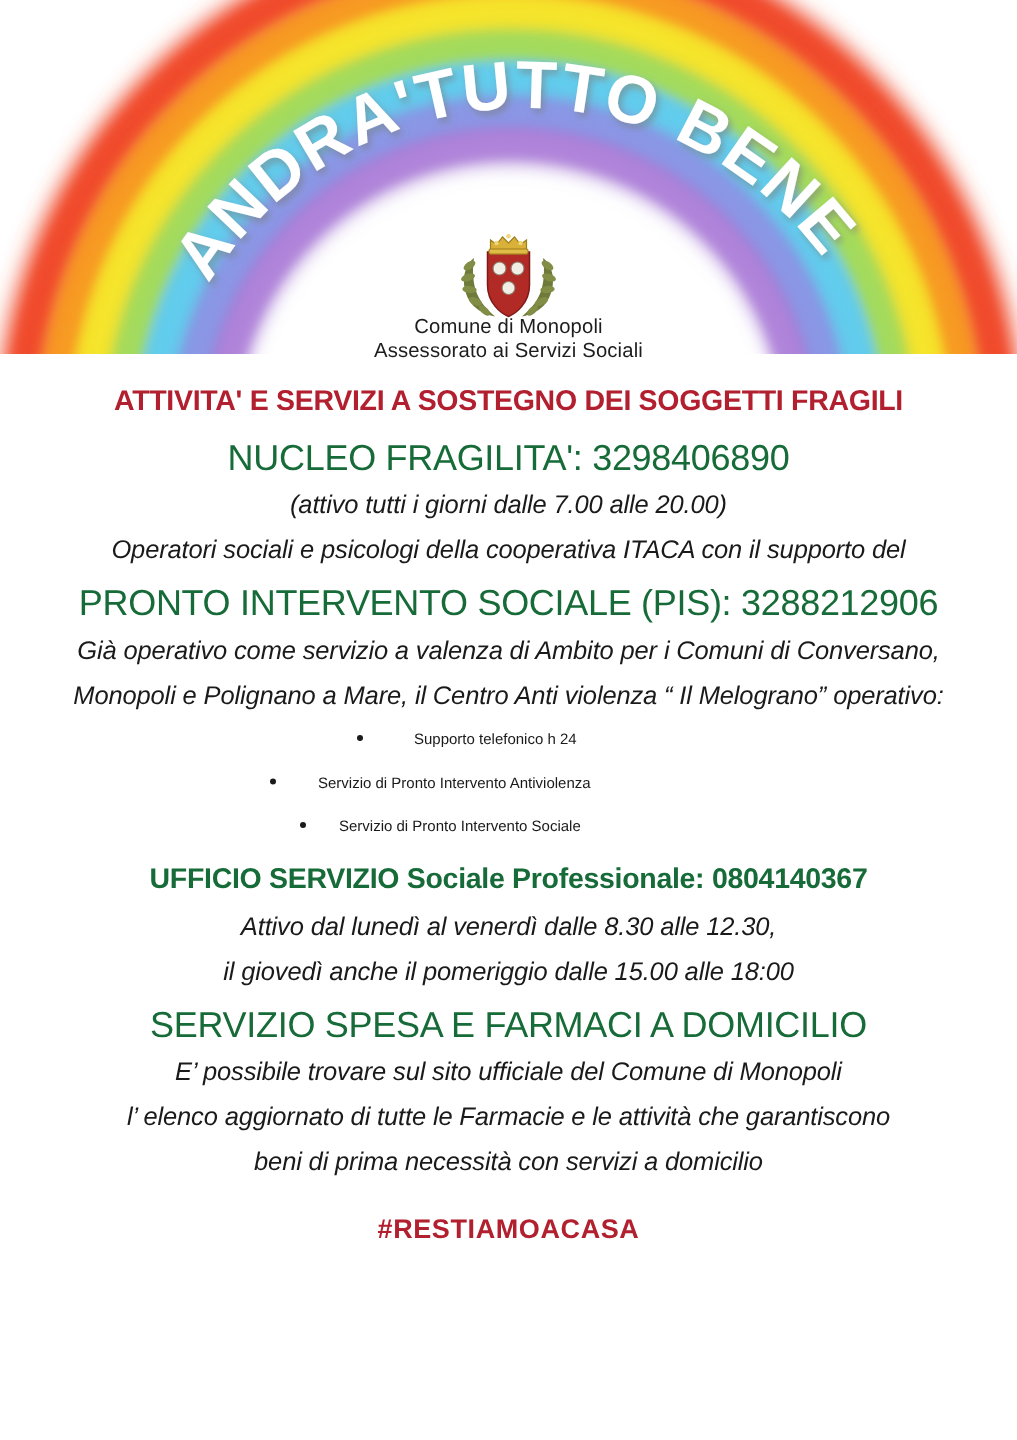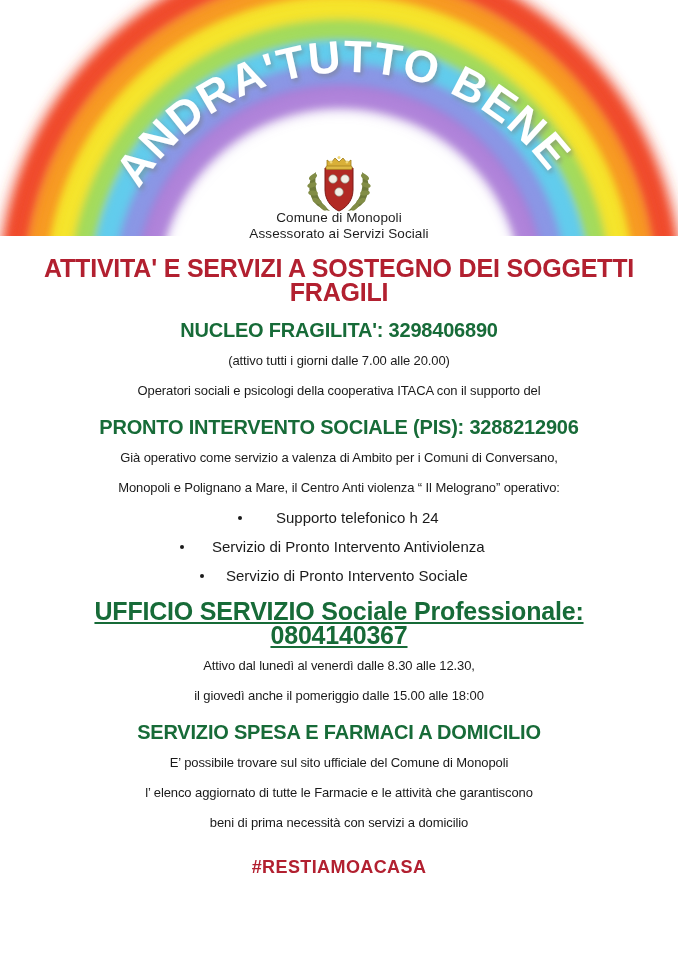--- a/index.html
+++ b/index.html
@@ -88,69 +88,69 @@
   
   .content {
     position: relative;
     padding: 0 24px;
     text-align: center;
   }
 
   .h-red {
     color: #b22030;
     font-weight: bold;
-    font-size: 25px;
+    font-size: 19px;
     letter-spacing: -0.2px;
     line-height: 24px;
     margin: 8px 0 0 0;
   }
   .h-green {
     color: #176b38;
-    font-weight: bold;
-    font-size: 20px;
+    font-weight: normal;
+    font-size: 24px;
     letter-spacing: -0.2px;
     line-height: 24px;
     margin: 0;
     text-align: center;
   }
   .h-green-sm {
     color: #176b38;
     font-weight: bold;
-    font-size: 25px;
+    font-size: 19px;
     letter-spacing: -0.2px;
     line-height: 24px;
     margin: 0;
-    text-decoration: underline;
   }
   .h-hashtag {
     color: #b22030;
     font-weight: bold;
     font-size: 18px;
     letter-spacing: 0.4px;
     line-height: 30px;
     margin: 0;
   }
 
   .p-line {
-    font-size: 13px;
+    font-size: 17px;
     line-height: 30px;
     color: #1a1a1a;
     margin: 0;
     letter-spacing: -0.1px;
+    font-style: italic;
   }
 
   .spacer-lg { height: 14px; }
   .spacer-md { height: 9px; }
   .spacer-sm { height: 4px; }
 
   
   .bullet-list { margin: 0; padding: 0; list-style: none; }
   .bullet-row {
     position: relative;
-    font-size: 15px;
+    font-size: 10px;
     line-height: 29px;
     color: #1a1a1a;
     text-align: left;
     white-space: nowrap;
   }
   .bullet-row .dot {
     display: inline-block;
     width: 4px;
     height: 4px;
     border-radius: 50%;

